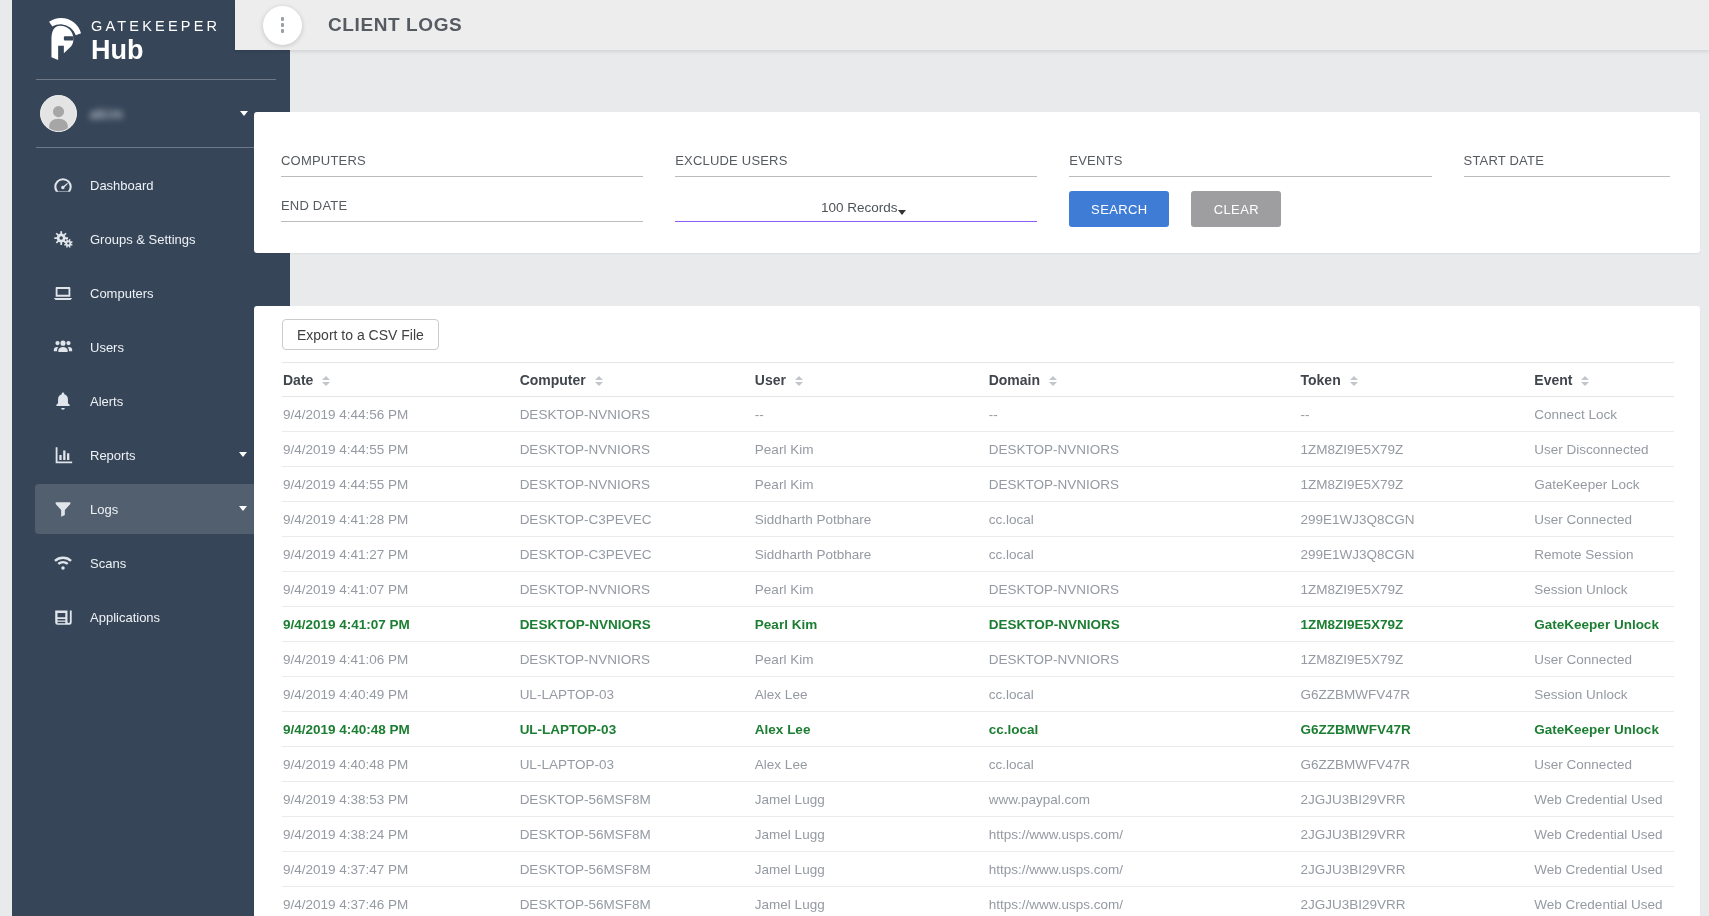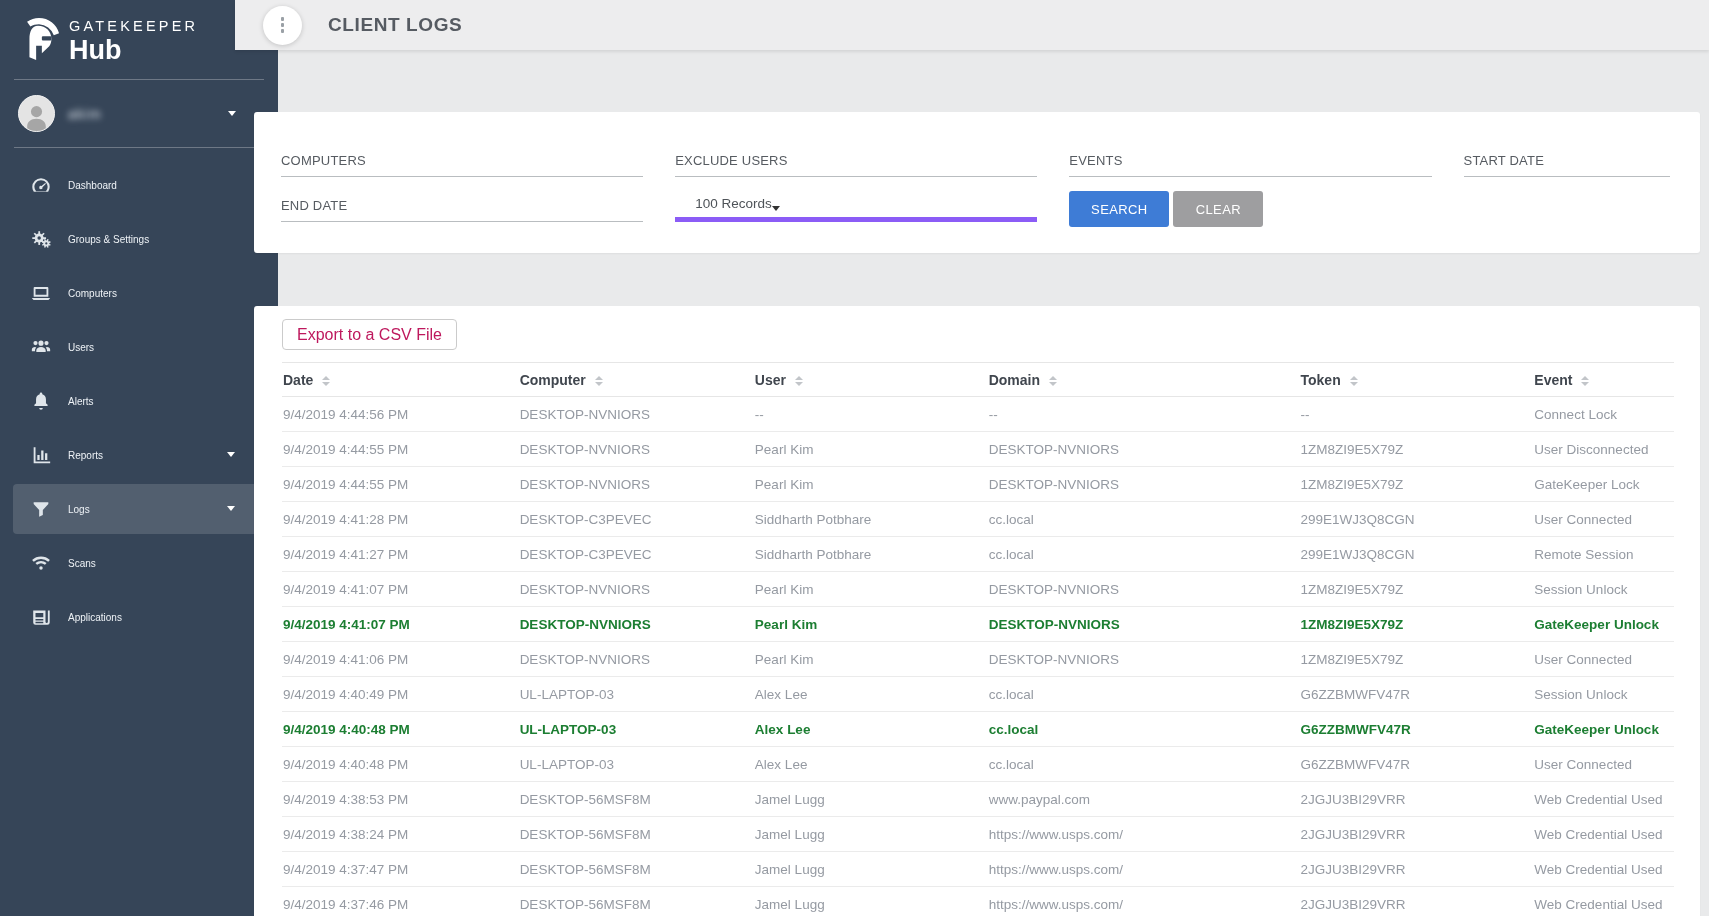--- a/index.html
+++ b/index.html
@@ -5,67 +5,67 @@
   :root{
     --accent:#3e7cd6; --btn-gray:#9e9ea0; --green:#1c7e32;
     --sidebar:#364558; --page:#e9eaeb; --topbar:#ededee;
   }
   *{box-sizing:border-box}
   html,body{margin:0;padding:0;background:#d7d7d7}
   .app{width:1709px;height:916px;position:relative;overflow:hidden;background:var(--page);
        font-family:"Liberation Sans","DejaVu Sans",sans-serif;}
 
   
-  .sidebar{position:absolute;left:0;top:0;bottom:0;width:278px;background:var(--sidebar);color:#eef1f4;}
+  .sidebar{position:absolute;left:12px;top:0;bottom:0;width:278px;background:var(--sidebar);color:#eef1f4;padding-left:10px;}
   .logo{display:flex;align-items:center;gap:9px;padding:16px 8px 13px 18px;cursor:pointer}
   .logo svg{flex:0 0 auto}
   .brand-top{font-size:14.5px;letter-spacing:3.2px;color:#fff;font-weight:400;line-height:1.2}
   .brand-bottom{font-size:27px;font-weight:700;line-height:1;color:#fff;margin-top:1px}
   .sdivider{height:1px;background:rgba(255,255,255,.28);margin:0 14px}
   .user-row{display:flex;align-items:center;padding:15px 18px;position:relative;cursor:pointer}
   .avatar{width:37px;height:37px;border-radius:50%;background:#e4e4e4;overflow:hidden;display:flex;align-items:flex-end;justify-content:center;border:1px solid #f2f2f2}
   .user-name{margin-left:13px;font-size:14px;color:#d9e0e8;filter:blur(3px);letter-spacing:1px}
   .caret-down{width:0;height:0;border-left:4.5px solid transparent;border-right:4.5px solid transparent;border-top:5px solid #fff;display:inline-block}
   .user-row .caret-down{position:absolute;right:42px;top:31px}
   nav{padding-top:12px}
   .nav-item{position:relative;height:50px;display:flex;align-items:center;padding-left:17px;margin:0 13px 4px 13px;border-radius:4px;cursor:pointer}
   .nav-item.active{background:rgba(255,255,255,.14)}
   .nav-ico{width:22px;height:22px;margin-right:16px;color:#dfe5ea;display:inline-flex;align-items:center;justify-content:center}
   .nav-ico svg{width:22px;height:22px;fill:currentColor}
-  .nav-label{font-size:10px;color:#eef2f6}
+  .nav-label{font-size:13px;color:#eef2f6}
   .nav-caret{position:absolute;right:30px;top:22px}
 
   
   main{position:absolute;left:235px;top:0;right:0;bottom:0}
   .topbar{height:50px;background:var(--topbar);box-shadow:0 2px 3px rgba(0,0,0,.09);position:relative;z-index:2;display:flex;align-items:center;padding-left:28px}
   .kebab{width:39px;height:39px;border-radius:50%;background:#fff;box-shadow:0 1px 5px rgba(0,0,0,.18);display:flex;flex-direction:column;align-items:center;justify-content:center;gap:2.5px;cursor:pointer}
   .kebab i{width:3.4px;height:3.4px;background:#9aa0a6;border-radius:1px;display:block}
   .page-title{margin:0 0 0 26px;font-size:19px;font-weight:700;color:#565b62;letter-spacing:.6px}
 
   
   .filter-card{position:absolute;left:19px;right:9px;top:112px;height:141px;background:#fff;border-radius:3px;
     box-shadow:0 1px 2px rgba(0,0,0,.05);padding:37px 30px 0 27px;
     display:grid;grid-template-columns:1fr 1fr 1fr .57fr;column-gap:32px;row-gap:17px;align-content:start}
   .ufield{border:0;border-bottom:1px solid #b9bdc0;height:28px;width:100%;outline:none;background:transparent;
     font-family:inherit;font-size:13px;color:#333;padding:0 0 4px 0}
   .ufield::placeholder{color:#565b61;opacity:1;letter-spacing:.2px}
-  .select-box{border-bottom:5px solid #8b5cf6;height:28px;display:flex;align-items:flex-end;justify-content:flex-start;
+  .select-box{border-bottom:1px solid #8b5cf6;height:28px;display:flex;align-items:flex-end;justify-content:center;
     padding:0 6px 6px 20px;cursor:pointer}
   .select-val{font-size:13.5px;color:#4e5358}
   .select-box .caret-down{border-top-color:#333;border-left-width:4px;border-right-width:4px}
-  .btn-cell{display:flex;gap:4px;align-items:flex-start;transform:translateY(-3px)}
+  .btn-cell{display:flex;gap:22px;align-items:flex-start;transform:translateY(-3px)}
   .btn{height:36px;border:none;border-radius:3px;color:#fff;font-size:13px;letter-spacing:.4px;font-family:inherit;cursor:pointer}
   .btn-search{width:100px;background:var(--accent)}
   .btn-clear{width:90px;background:var(--btn-gray)}
 
   
   .table-card{position:absolute;left:19px;right:9px;top:306px;height:640px;background:#fff;border-radius:3px;
     box-shadow:0 1px 2px rgba(0,0,0,.05);padding:13px 26px 0 28px}
   .export-btn{height:31px;padding:0 14px;background:#fff;border:1px solid #cbcbcb;border-radius:4px;
-    font-size:16px;color:#be185d;font-family:inherit;cursor:pointer}
+    font-size:14px;color:#404040;font-family:inherit;cursor:pointer}
   table{width:100%;border-collapse:collapse;margin-top:12px;table-layout:fixed}
   thead th{text-align:left;font-size:14px;font-weight:700;color:#40464e;height:34px;
     border-top:1px solid #e6e6e6;border-bottom:1px solid #e6e6e6;cursor:pointer}
   tbody td{font-size:13.5px;color:#959aa2;height:35px;border-bottom:1px solid #ebebeb;
     white-space:nowrap;overflow:hidden;text-overflow:ellipsis;padding-right:8px}
   tr.hl td{color:var(--green);font-weight:700}
   .sort{display:inline-flex;flex-direction:column;gap:2px;vertical-align:middle;margin-left:9px}
   .sort i{width:0;height:0;border-left:4px solid transparent;border-right:4px solid transparent;display:block}
   .sort .up{border-bottom:4px solid #c2c5c9}
   .sort .dn{border-top:4px solid #c2c5c9}

